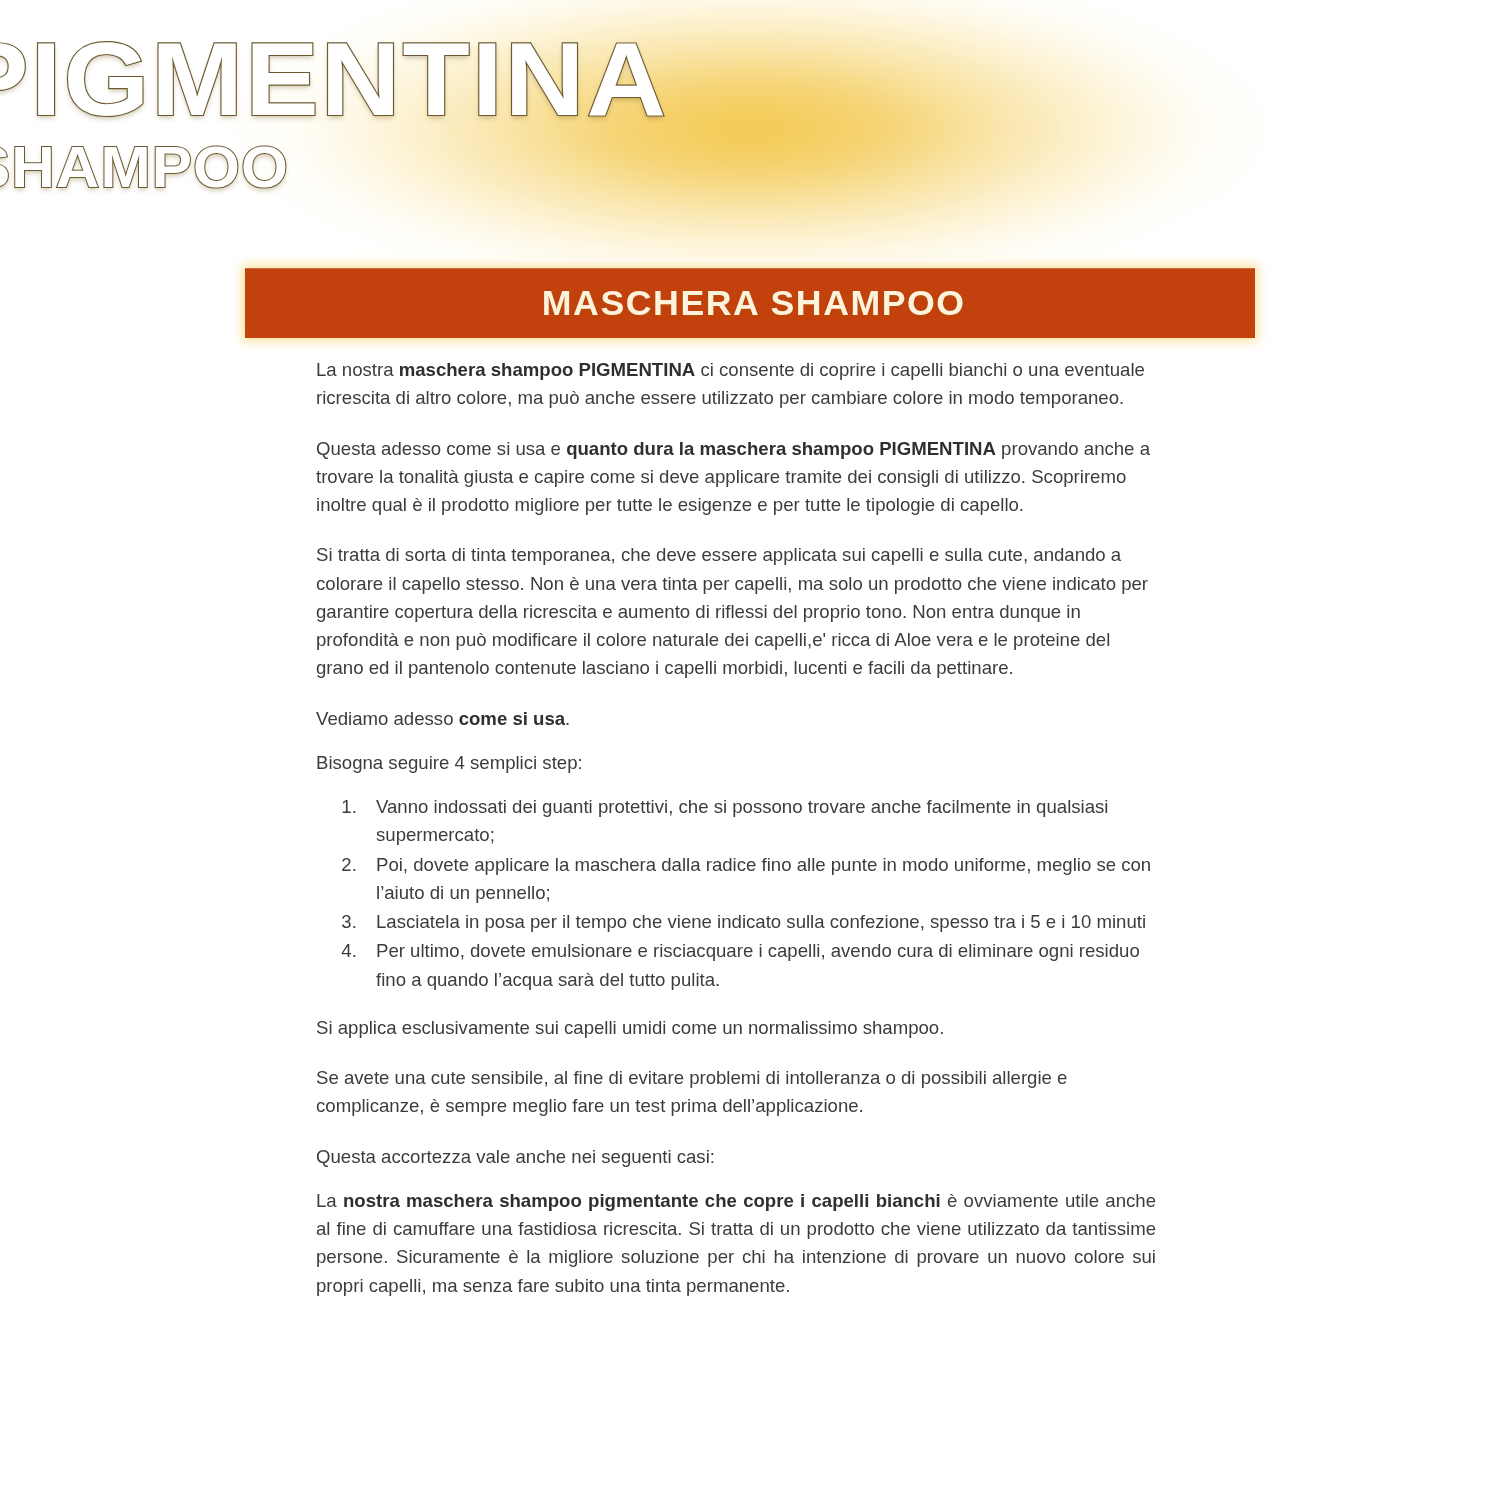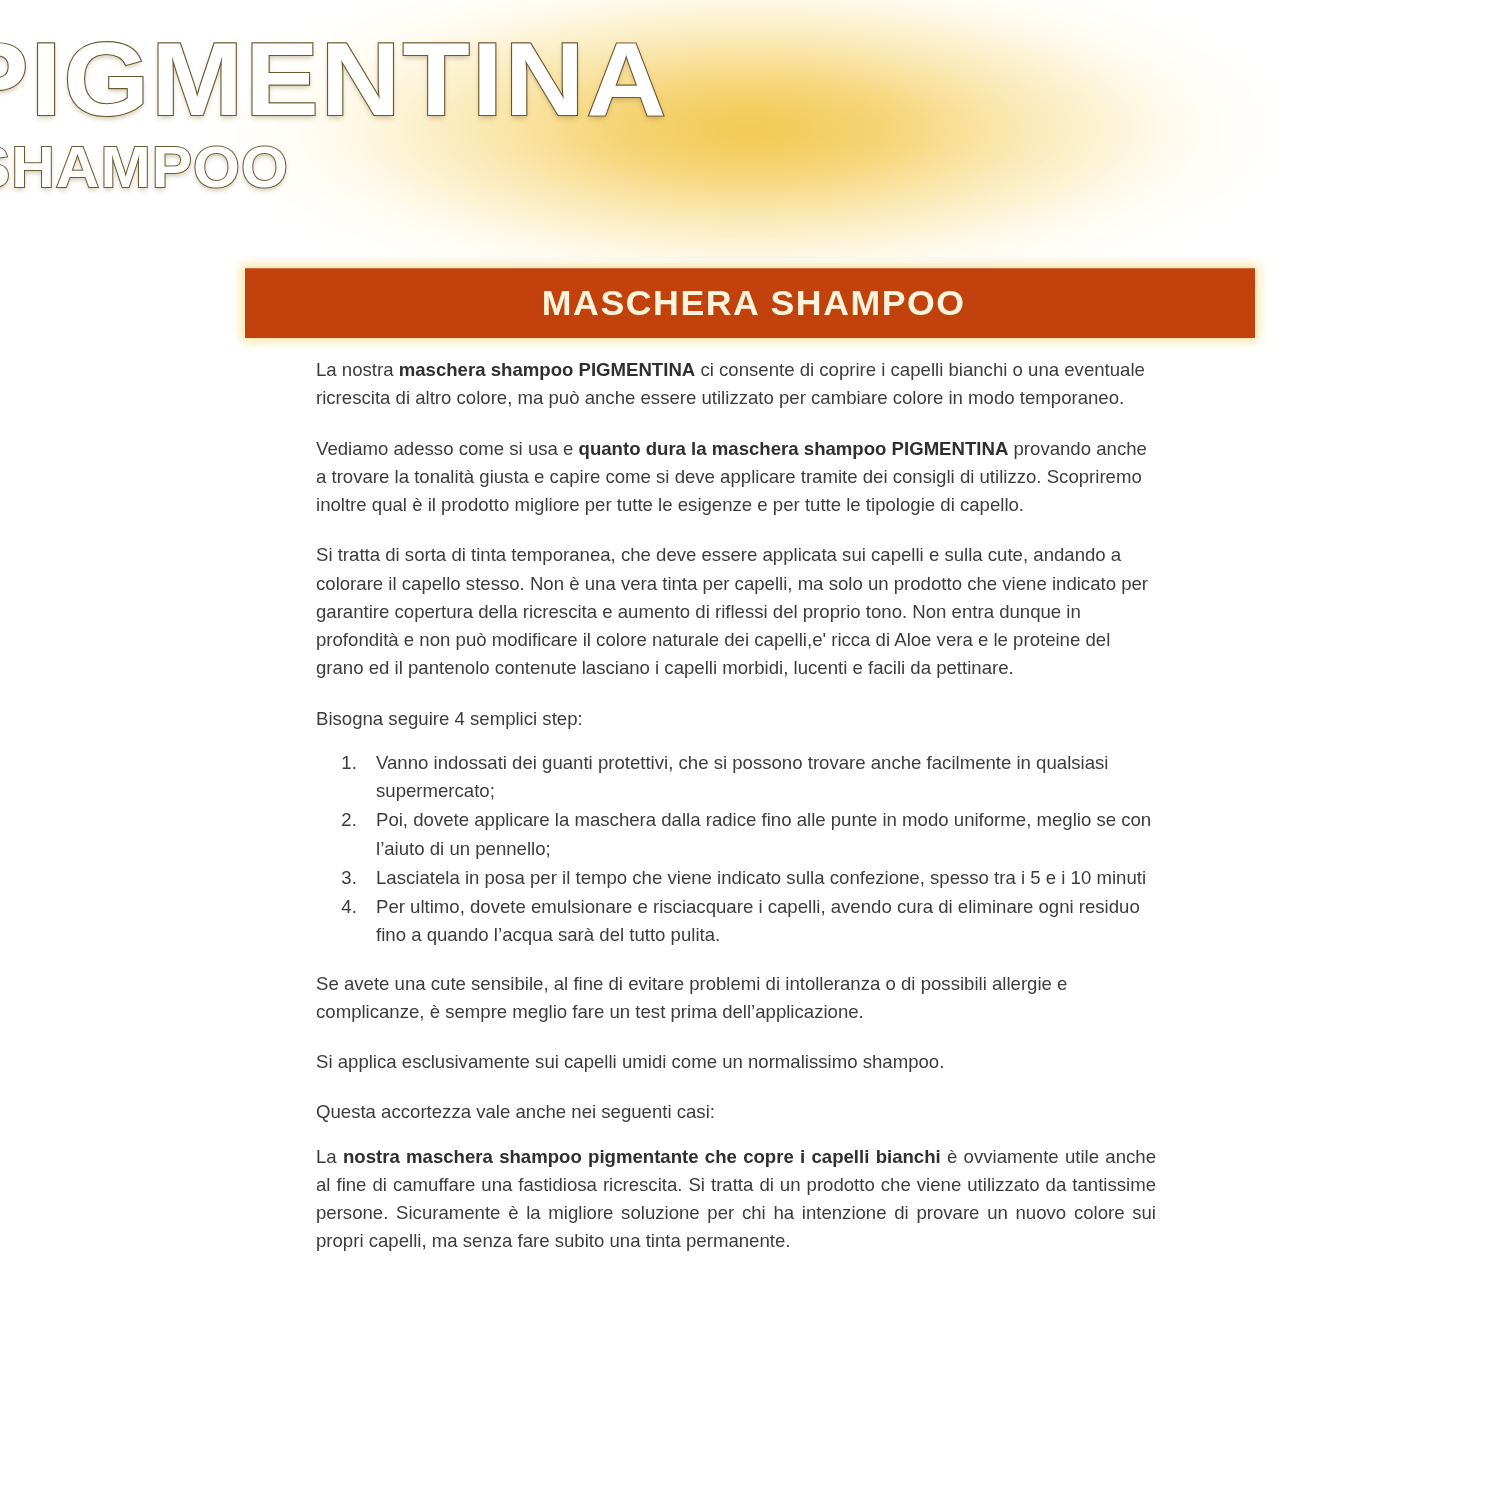--- a/index.html
+++ b/index.html
@@ -170,38 +170,39 @@
 <div class="banner-wrap">
   <div class="banner">
     <span class="banner-title">MASCHERA SHAMPOO</span>
   </div>
 </div>
 
 <div class="content">
 
   <p><span>La nostra </span><b>maschera shampoo PIGMENTINA</b><span> ci consente di coprire i capelli bianchi o una eventuale ricrescita di altro colore, ma può anche essere utilizzato per cambiare colore in modo temporaneo.</span></p>
 
-  <p><span>Vediamo adesso come si usa e </span><b>quanto dura la maschera shampoo PIGMENTINA</b><span> provando anche a trovare la tonalità giusta e capire come si deve applicare tramite dei consigli di utilizzo. Scopriremo inoltre qual è il prodotto migliore per tutte le esigenze e per tutte le tipologie di capello.</span></p>
+  <p><span>Questa adesso come si usa e </span><b>quanto dura la maschera shampoo PIGMENTINA</b><span> provando anche a trovare la tonalità giusta e capire come si deve applicare tramite dei consigli di utilizzo. Scopriremo inoltre qual è il prodotto migliore per tutte le esigenze e per tutte le tipologie di capello.</span></p>
 
   <p>Si tratta di sorta di tinta temporanea, che deve essere applicata sui capelli e sulla cute, andando a colorare il capello stesso. Non è una vera tinta per capelli, ma solo un prodotto che viene indicato per garantire copertura della ricrescita e aumento di riflessi del proprio tono. Non entra dunque in profondità e non può modificare il colore naturale dei capelli,e' ricca di Aloe vera e le proteine del grano ed il pantenolo contenute lasciano i capelli morbidi, lucenti e facili da pettinare.</p>
 
 
 
+  <p class="tight"><span>Vediamo adesso </span><b>come si usa</b><span>.</span></p>
 
   <p class="tight">Bisogna seguire 4 semplici step:</p>
 
   <ol class="steps">
     <li>Vanno indossati dei guanti protettivi, che si possono trovare anche facilmente in qualsiasi supermercato;</li>
     <li>Poi, dovete applicare la maschera dalla radice fino alle punte in modo uniforme, meglio se con l’aiuto di un pennello;</li>
     <li>Lasciatela in posa per il tempo che viene indicato sulla confezione, spesso tra i 5 e i 10 minuti</li>
     <li>Per ultimo, dovete emulsionare e risciacquare i capelli, avendo cura di eliminare ogni residuo fino a quando l’acqua sarà del tutto pulita.</li>
   </ol>
 
+  <p>Si applica esclusivamente sui capelli umidi come un normalissimo shampoo.</p>
+
   <p>Se avete una cute sensibile, al fine di evitare problemi di intolleranza o di possibili allergie e complicanze, è sempre meglio fare un test prima dell’applicazione.</p>
 
-  <p>Si applica esclusivamente sui capelli umidi come un normalissimo shampoo.</p>
-
   <p class="tight">Questa accortezza vale anche nei seguenti casi:</p>
 
 
   <p class="justify"><span>La </span><b>nostra maschera shampoo pigmentante che copre i capelli bianchi</b><span> è ovviamente utile anche al fine di camuffare una fastidiosa ricrescita. Si tratta di un prodotto che viene utilizzato da tantissime persone. Sicuramente è la migliore soluzione per chi ha intenzione di provare un nuovo colore sui propri capelli, ma senza fare subito una tinta permanente.</span></p>
 
 </div>
 
 </body></html>

